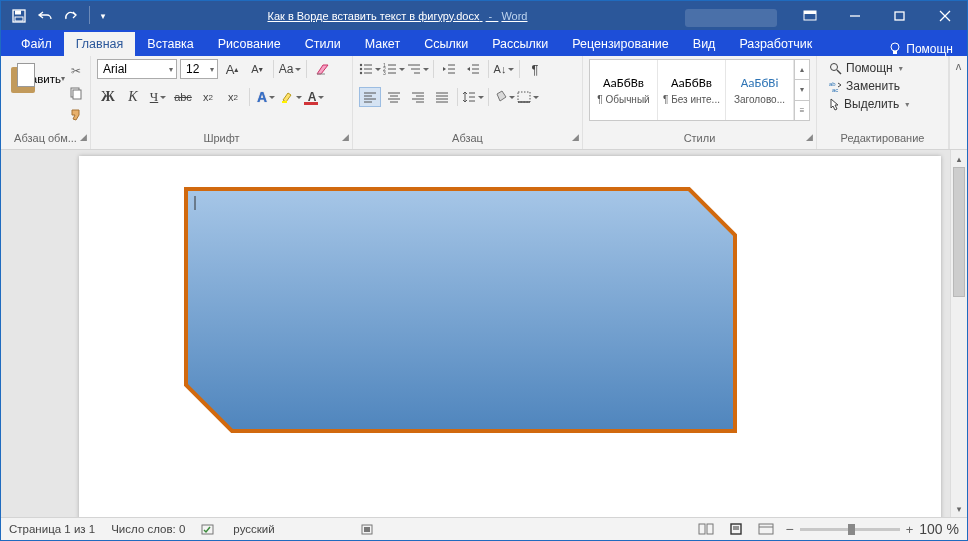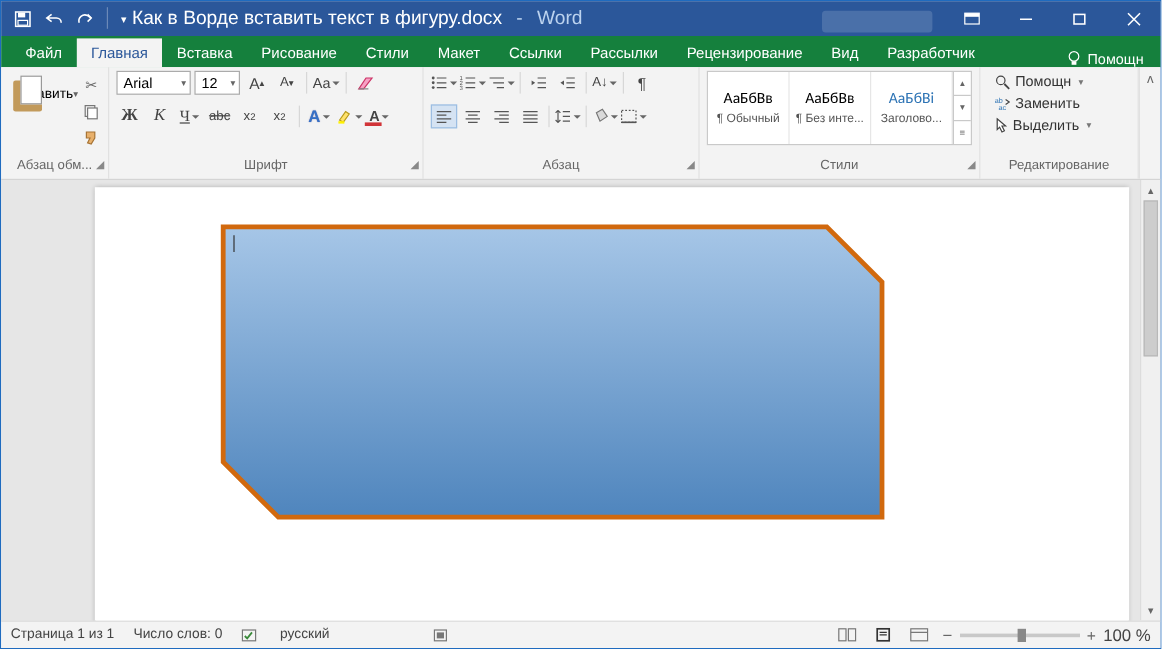--- a/index.html
+++ b/index.html
@@ -4,29 +4,29 @@
 <style>
 * { margin: 0; padding: 0; box-sizing: border-box; font-family: "Segoe UI", Arial, sans-serif; }
 body { width: 968px; height: 541px; background: #fff; overflow: hidden; font-size: 12px; }
 .window { width: 100%; height: 100%; display: flex; flex-direction: column; border: 1px solid #1f6bbf; }
 
 
 .titlebar { height: 29px; background: #2b579a; color: #fff; display: flex; align-items: center; }
 .qat { display: flex; gap: 2px; padding-left: 6px; }
 .qat-btn { width: 24px; height: 24px; display: flex; align-items: center; justify-content: center; color: #fff; }
 .qat-sep { width: 1px; height: 18px; background: rgba(255,255,255,.3); margin: 2px 4px; }
-.title { flex: 1; text-align: left; color: #fff; font-size: 16px; }
+.title { flex: 1; text-align: center; color: #fff; font-size: 11px; text-decoration: underline; }
 .title .doc { color: #fff; }
 .title .app { color: #bcd3ef; margin-left: 3px; }
 .tb-right { display: flex; }
 .tb-btn { width: 45px; height: 29px; display: flex; align-items: center; justify-content: center; color: #fff; }
 .user-bubble { width: 92px; height: 18px; border-radius: 3px; background: rgba(255,255,255,.15); margin-right: 10px; margin-top: 5px; }
 
 
-.tabs { height: 26px; background: #15803d; display: flex; align-items: flex-end; padding-left: 8px; color: #fff; }
+.tabs { height: 26px; background: #1d4ed8; display: flex; align-items: flex-end; padding-left: 8px; color: #fff; }
 .tab { padding: 5px 12px; font-size: 12.5px; color: #fff; cursor: pointer; }
 .tab.active { background: #f3f3f3; color: #2b579a; }
 .tab.file { color: #fff; }
 .tabs-right { margin-left: auto; display: flex; align-items: flex-end; padding-right: 14px; }
 .tabs-right .ico { margin-right: 5px; }
 
 
 .ribbon { height: 94px; background: #f3f3f3; border-bottom: 1px solid #d4d4d4; display: flex; }
 .group { border-right: 1px solid #e1e1e1; display: flex; flex-direction: column; }
 .group-body { flex: 1; display: flex; align-items: flex-start; padding: 3px 6px 0 6px; }
@@ -40,21 +40,21 @@
 .paste-icon .paper { position: absolute; top: 2px; left: 10px; width: 18px; height: 24px; background: #fff; border: 1px solid #999; }
 .paste-label { font-size: 11.5px; margin-top: 1px; }
 .clip-small { display: flex; flex-direction: column; gap: 4px; margin-left: 2px; padding-top: 3px; }
 .mini { width: 18px; height: 18px; display: flex; align-items: center; justify-content: center; color: #676767; }
 
 
 .font-g .row { display: flex; align-items: center; gap: 3px; }
 .font-g .row + .row { margin-top: 8px; }
 .combo { height: 20px; background: #fff; border: 1px solid #ababab; display: flex; align-items: center; padding: 0 3px 0 5px; font-size: 12px; }
 .combo .arr { margin-left: auto; font-size: 8px; color: #666; }
-.font-name { width: 62px; }
+.font-name { width: 80px; }
 .font-size { width: 38px; }
 .rb { width: 22px; height: 20px; display: flex; align-items: center; justify-content: center; color: #444; }
 .rb.dd::after { content: ""; border: 3px solid transparent; border-top-color: #666; margin-left: 2px; margin-top: 3px; }
 .sep-v { width: 1px; height: 18px; background: #d7d7d7; margin: 0 2px; }
 .bold { font-weight: bold; font-family: "Times New Roman"; font-size: 14px; }
 .italic { font-style: italic; font-family: "Times New Roman"; font-size: 14px; }
 .under { text-decoration: underline; font-family: "Times New Roman"; font-size: 13px; }
 .strike { text-decoration: line-through; font-size: 11px; }
 .sub { font-size: 11px; }
 .sup { font-size: 11px; }

